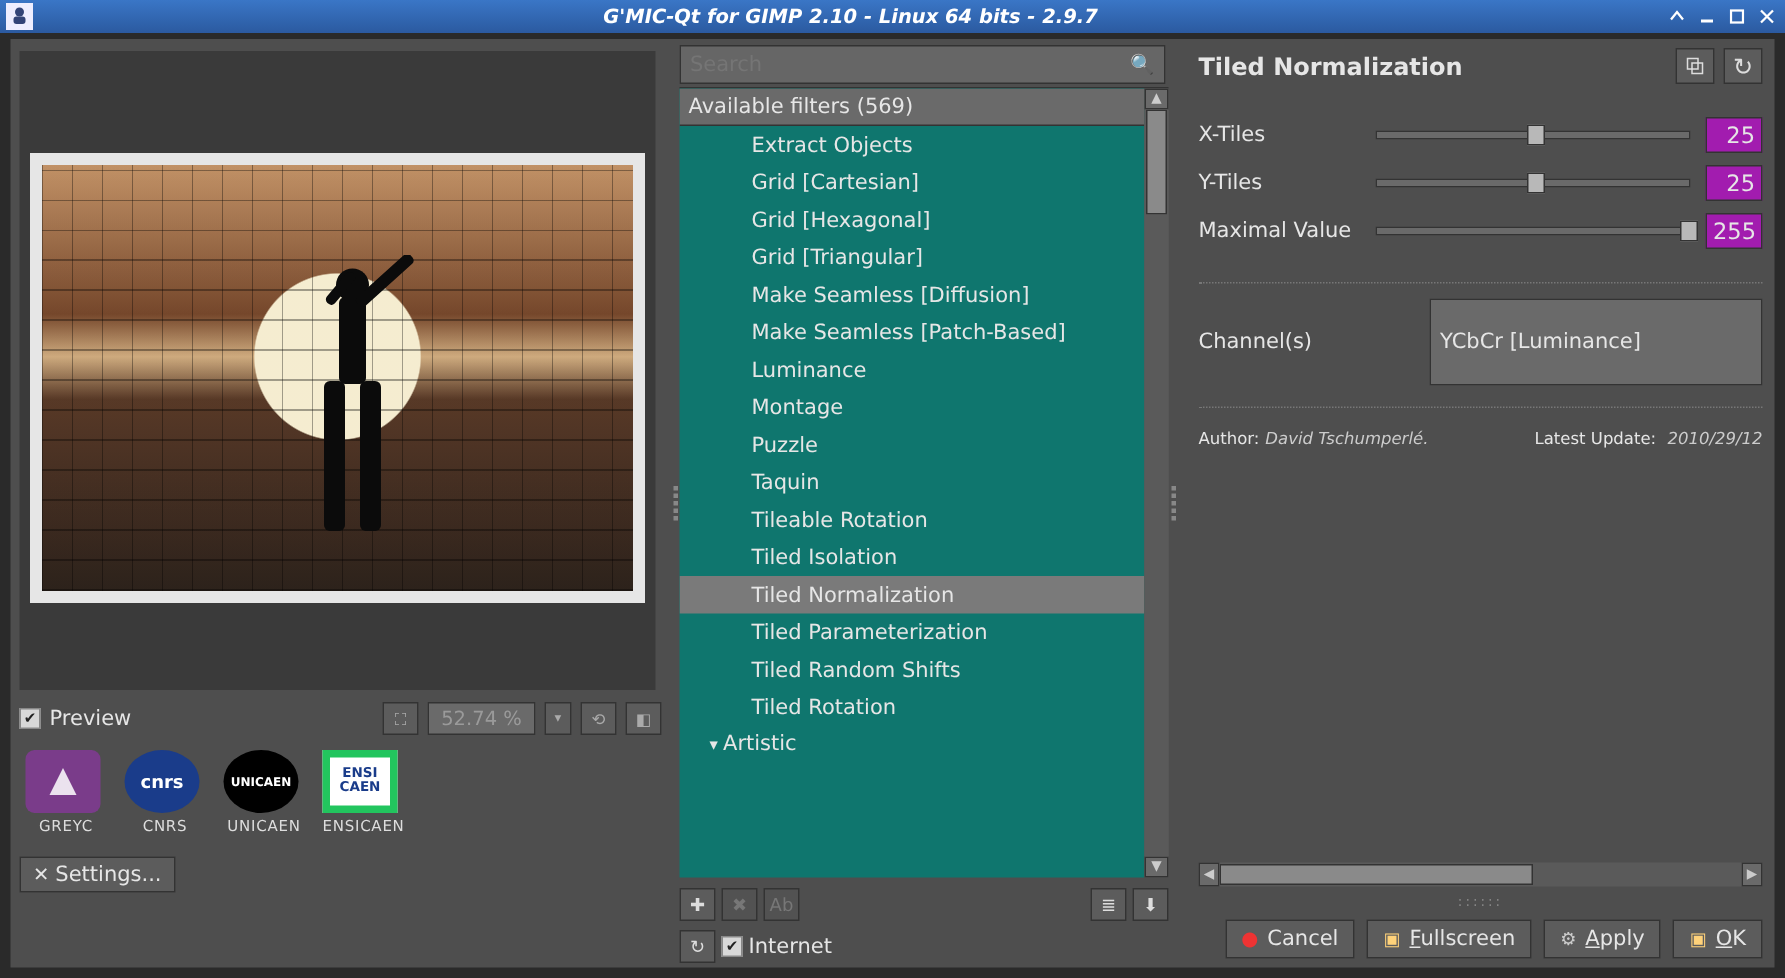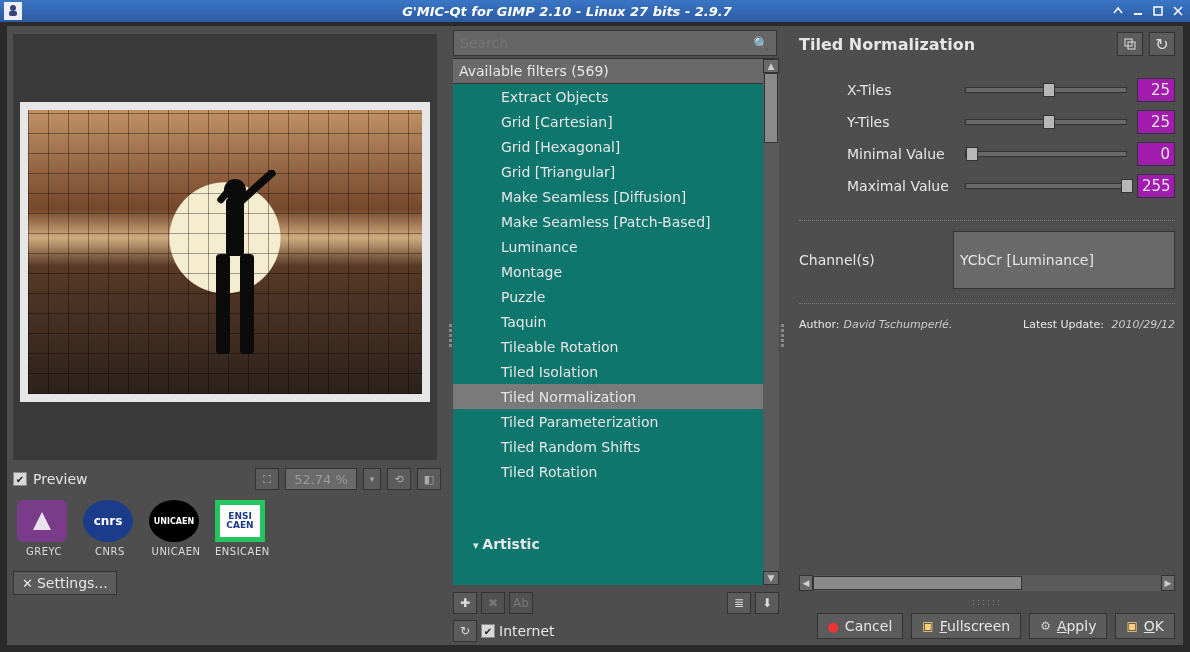--- a/index.html
+++ b/index.html
@@ -67,42 +67,42 @@
   .mid-panel { width: 326px; display:flex; flex-direction:column; padding-top:4px;}
   .search-row { display:flex; background:#666; border:1px solid #333; height:26px; align-items:center; padding:0 6px; margin-right:2px;}
   .search-row input { flex:1; background:transparent; border:none; color:#bbb; font-size:14px; outline:none;}
   .search-row .mag { color:#a8c0ff; font-size:13px; }
 
   .list-wrap { flex:1; display:flex; border-top:1px solid #333; margin-top:2px;}
   .list { flex:1; background:#0f766e; overflow:hidden;}
   .list .hdr { background:#6a6a6a; color:#e6e6e6; font-size:14px; padding:4px 6px; border-bottom:1px solid #333;}
   .list .item { color:#e6e6e6; font-size:14px; padding:4.5px 6px 4.5px 48px; cursor:pointer;}
   .list .item.selected { background:#7a7a7a; }
-  .list .cat { color:#e6e6e6; font-size:14px; font-weight:bold; padding:4px 6px 4px 20px;margin-top:48px; }
+  .list .cat { color:#e6e6e6; font-size:14px; font-weight:normal; padding:4px 6px 4px 20px; }
   .list .cat::before { content:"▾ "; font-size:11px; color:#e6e6e6;}
   .list-scroll { width:16px; background:#5a5a5a; display:flex;flex-direction:column;}
   .list-scroll .arr { height:14px; background:#6a6a6a; border:1px solid #333; color:#ccc;font-size:9px;display:flex;align-items:center;justify-content:center;}
   .list-scroll .track { flex:1; background:#5a5a5a; position:relative;}
   .list-scroll .thumb { position:absolute; top:0; left:1px; right:1px; height:70px; background:#8a8a8a; border:1px solid #333;}
 
   .mid-tools { margin-top:4px; }
   .mid-tools .row { display:flex; align-items:center; gap:4px; padding:3px 0;}
   .tool-btn { width:24px;height:22px;background:#5c5c5c;border:1px solid #333;display:flex;align-items:center;justify-content:center;color:#ddd;font-size:12px;}
   .tool-btn.disabled { color:#777; background:#525252;}
   .mid-tools label { color:#e6e6e6; font-size:14px; }
   .mid-tools .spacer { flex:1; }
 
   
   .right-panel { flex:1; padding:6px 8px 6px 14px; display:flex; flex-direction:column;}
   .rp-header { display:flex; align-items:center; margin-bottom:14px;}
   .rp-header h2 { color:#e6e6e6; font-size:16px; font-weight:bold; flex:1;}
   .hdr-btn { width:26px;height:24px;background:#5c5c5c;border:1px solid #333;display:flex;align-items:center;justify-content:center;color:#ddd;margin-left:6px;}
 
   .param-row { display:flex; align-items:center; margin:8px 0;}
-  .param-row .plabel { width:118px; color:#e6e6e6; font-size:14px;margin-left:48px;}
+  .param-row .plabel { width:118px; color:#e6e6e6; font-size:14px;}
   .param-row .slider {
     flex:1; height:6px; background:#6a6a6a; border:1px solid #333; position:relative; margin-right:10px;
   }
   .param-row .slider .knob {
     position:absolute; top:-5px; width:12px; height:14px; background:#b8b8b8; border:1px solid #333;
   }
   .param-row .pval {
     width:38px; text-align:right; color:#e6e6e6; font-size:15px; background:#a21caf; padding:2px 4px; border:1px solid #333;
   }
 
@@ -141,21 +141,21 @@
 </head>
 <body>
 
 <div class="titlebar">
   <div class="app-icon">
     <svg width="14" height="14" viewBox="0 0 14 14">
         <circle cx="7" cy="4" r="3" fill="#347"></circle>
         <rect x="3" y="7" width="8" height="5" rx="2" fill="#347"></rect>
       </svg>
   </div>
-  <div class="title">G'MIC-Qt for GIMP 2.10 - Linux 27 bits - 2.9.7</div>
+  <div class="title">G'MIC-Qt for GIMP 2.10 - Linux 64 bits - 2.9.7</div>
   <div class="win-btn">
       <svg width="10" height="10">
         <path d="M1 7 L5 2 L9 7" stroke="#fff" fill="none" stroke-width="1.5"></path>
       </svg>
     </div>
   <div class="win-btn">
       <svg width="10" height="10">
         <line x1="1" y1="8" x2="9" y2="8" stroke="#fff" stroke-width="2"></line>
       </svg>
     </div>
@@ -323,27 +323,20 @@
           <div class="pval">25</div>
         </div>
         <div class="param-row">
           <div class="plabel">Y-Tiles</div>
           <div class="slider">
             <div class="knob" style="left:48%"></div>
           </div>
           <div class="pval">25</div>
         </div>
         <div class="param-row">
-          <div class="plabel">Minimal Value</div>
-          <div class="slider">
-            <div class="knob" style="left:0%"></div>
-          </div>
-          <div class="pval">0</div>
-        </div>
-        <div class="param-row">
           <div class="plabel">Maximal Value</div>
           <div class="slider">
             <div class="knob" style="left:97%"></div>
           </div>
           <div class="pval">255</div>
         </div>
       </div>
 
     <div class="divider"></div>
 

